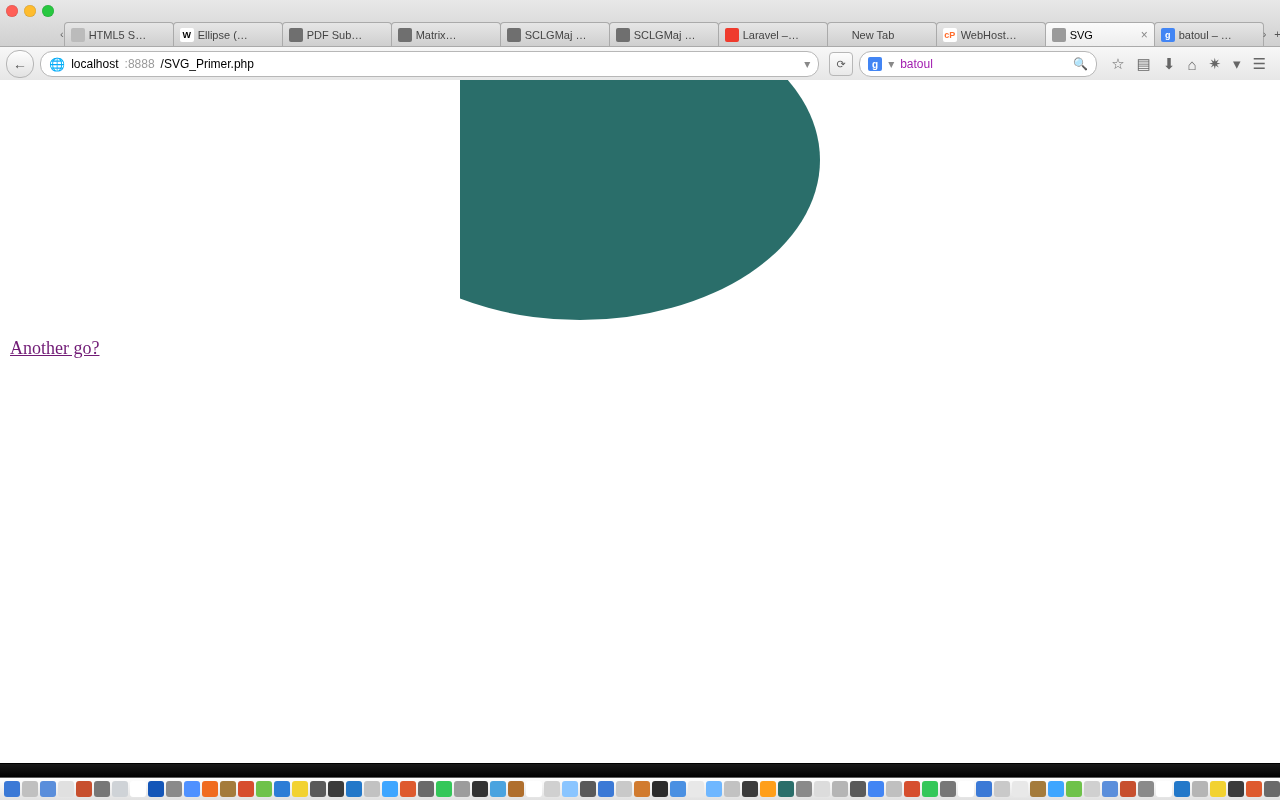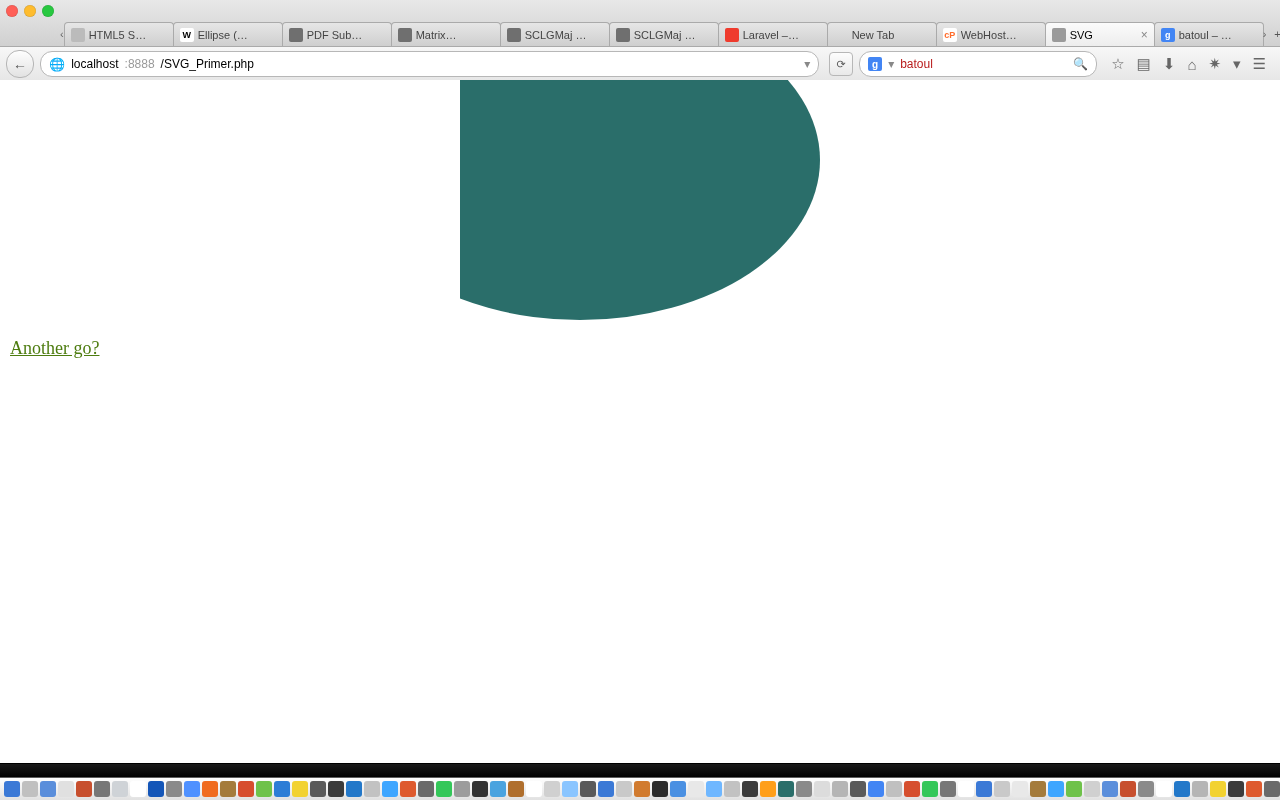--- a/index.html
+++ b/index.html
@@ -26,31 +26,31 @@
   .urlbox{flex:1;height:24px;border:1px solid #b7b7b7;border-radius:12px;background:#fff;display:flex;align-items:center;padding:0 8px;gap:6px;color:#333;font-size:12px}
   .urlbox .globe{color:#8a8a8a;font-size:13px}
   .urlbox .host{color:#000}
   .urlbox .port{color:#9a9a9a}
   .urlbox .path{color:#000}
   .urlbox .drop{margin-left:auto;color:#888}
   .reload{width:22px;height:22px;border:1px solid #b7b7b7;border-radius:4px;background:linear-gradient(#fdfdfd,#e9e9e9);display:flex;align-items:center;justify-content:center;color:#555;margin-left:4px}
   .searchbox{flex:0 0 220px;height:24px;border:1px solid #b7b7b7;border-radius:12px;background:#fff;display:flex;align-items:center;padding:0 8px;gap:6px;font-size:12px}
   .searchbox .g{width:14px;height:14px;background:#4285f4;color:#fff;font-weight:bold;font-size:10px;display:flex;align-items:center;justify-content:center;border-radius:2px}
   .searchbox .drop{color:#888}
-  .searchbox .q{flex:1;color:#b91c1c}
+  .searchbox .q{flex:1;color:#a21caf}
   .searchbox .mag{color:#888}
   .tbicons{display:flex;align-items:center;gap:12px;padding:0 8px;color:#666;font-size:15px}
   .tbicons span{cursor:default}
   
   .viewport{position:absolute;top:80px;bottom:38px;left:0;right:0;background:#fff;overflow:hidden}
   .page h2{font-family:"Times New Roman",serif;font-size:28px;font-weight:bold;text-align:center;margin:18px 0 12px}
   .svgwrap{display:flex;justify-content:center}
   .svgwrap svg{width:360px;height:240px;display:block}
   .linkline{margin:18px 0 0 10px}
-  .linkline a{font-family:"Times New Roman",serif;font-size:18px;color:#4d7c0f;text-decoration:underline}
+  .linkline a{font-family:"Times New Roman",serif;font-size:18px;color:#701a75;text-decoration:underline}
   
   .statusbar{position:absolute;bottom:22px;left:0;right:0;height:14px;background:linear-gradient(#1a1a1a,#000);border-top:1px solid #000}
   
   .dock{position:absolute;bottom:0;left:0;right:0;height:22px;background:linear-gradient(rgba(255,255,255,.6),rgba(200,200,200,.55));display:flex;align-items:center;gap:2px;padding:0 4px;overflow:hidden;border-top:1px solid rgba(0,0,0,.15)}
   .dock .app{width:16px;height:16px;border-radius:3px;flex:0 0 16px}
 </style>
 </head>
 <body>
 
 <div class="chrome">

